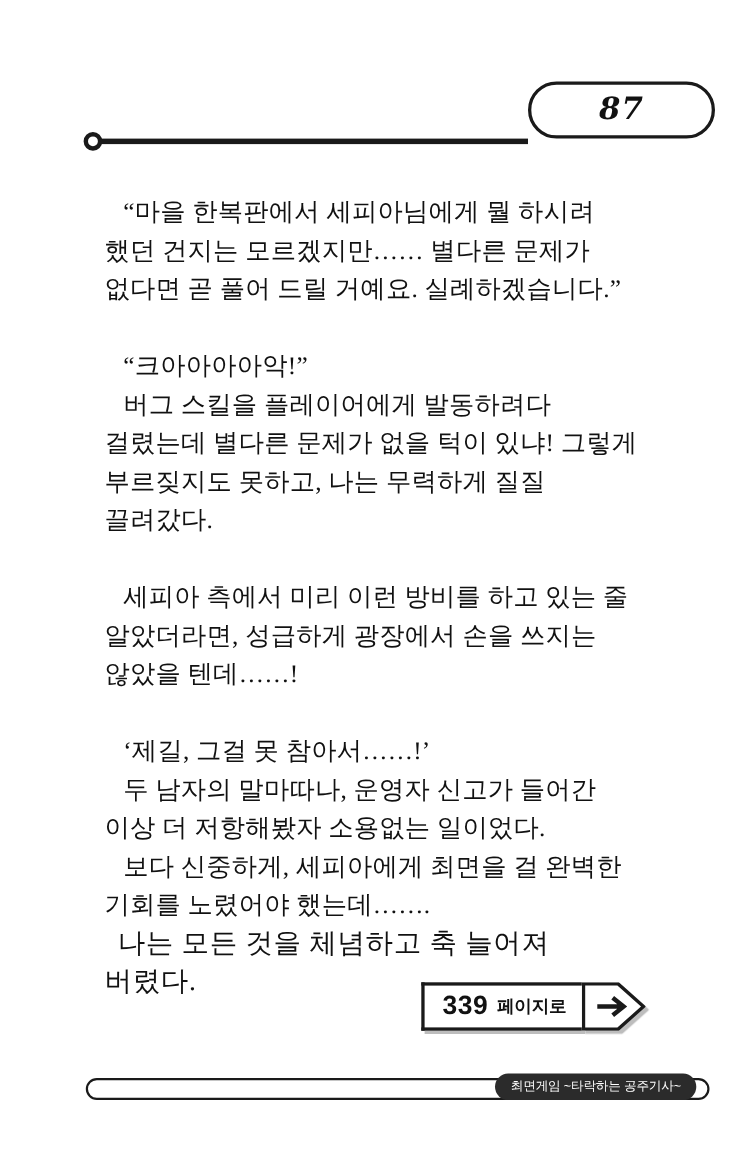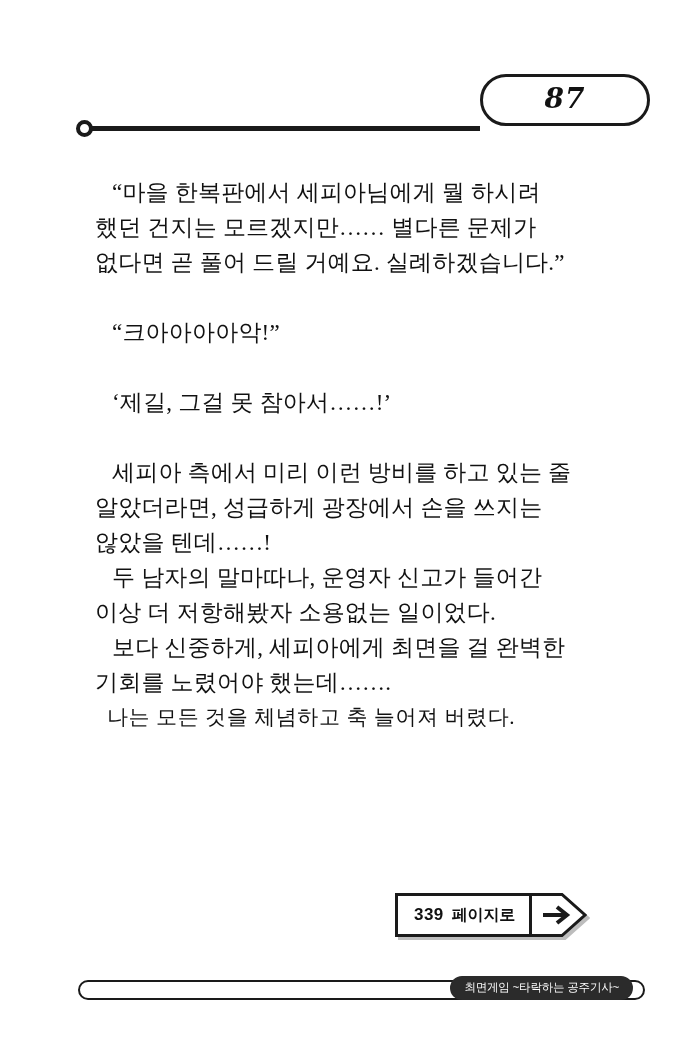--- a/index.html
+++ b/index.html
@@ -89,21 +89,21 @@
     text-indent: 17px;
     word-break: keep-all;
   }
   p.gap-lg {
     margin-top: 35px;
   }
   p.gap-sm {
     margin-top: 0;
   }
   p.final-line {
-    font-size: 21px;
+    font-size: 25px;
     letter-spacing: 0.6px;
     text-indent: 12px;
   }
 
   
   .jump-wrap {
     position: absolute;
     right: 88px;
     top: 893px;
     display: flex;
@@ -116,21 +116,21 @@
     box-sizing: border-box;
     padding: 0 14px 0 16px;
     display: flex;
     align-items: center;
     background: #fff;
     box-shadow: 3px 3px 0 #bdbdbd;
   }
   .jump-num {
     font-family: "Liberation Sans", sans-serif;
     font-weight: bold;
-    font-size: 17px;
+    font-size: 24px;
     letter-spacing: 0.5px;
   }
   .jump-label {
     font-family: Liberation Sans, sans-serif;
     font-weight: bold;
     font-size: 16px;
     margin-left: 8px;
     letter-spacing: -0.2px;
   }
   .jump-arrow {
@@ -186,22 +186,23 @@
     <div class="chapter-rule"></div>
     <div class="chapter-rule-dot"></div>
     <div class="chapter-badge">
       <span class="chapter-badge-inner">87</span>
     </div>
   </div>
 
   <div class="body-text">
     <p class="gap-lg">“마을 한복판에서 세피아님에게 뭘 하시려 했던 건지는 모르겠지만…… 별다른 문제가 없다면 곧 풀어 드릴 거예요. 실례하겠습니다.”</p>
     <p class="gap-lg">“크아아아아악!”</p>
+    <p class="gap-sm">버그 스킬을 플레이어에게 발동하려다 걸렸는데 별다른 문제가 없을 턱이 있냐! 그렇게 부르짖지도 못하고, 나는 무력하게 질질 끌려갔다.</p>
+    <p class="gap-lg">세피아 측에서 미리 이런 방비를 하고 있는 줄 알았더라면, 성급하게 광장에서 손을 쓰지는 않았을 텐데……!</p>
     <p class="gap-lg">‘제길, 그걸 못 참아서……!’</p>
-    <p class="gap-lg">세피아 측에서 미리 이런 방비를 하고 있는 줄 알았더라면, 성급하게 광장에서 손을 쓰지는 않았을 텐데……!</p>
     <p class="gap-sm">두 남자의 말마따나, 운영자 신고가 들어간 이상 더 저항해봤자 소용없는 일이었다.</p>
     <p class="gap-sm">보다 신중하게, 세피아에게 최면을 걸 완벽한 기회를 노렸어야 했는데…….</p>
     <p class="final-line">나는 모든 것을 체념하고 축 늘어져 버렸다.</p>
   </div>
 
   <div class="jump-wrap">
     <div class="jump-box">
       <span class="jump-num">339</span>
       <span class="jump-label">페이지로</span>
     </div>

